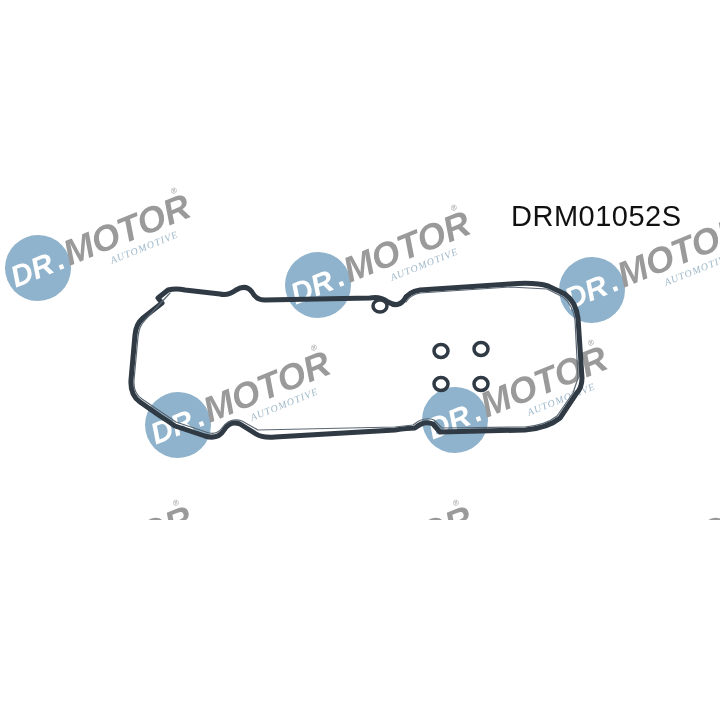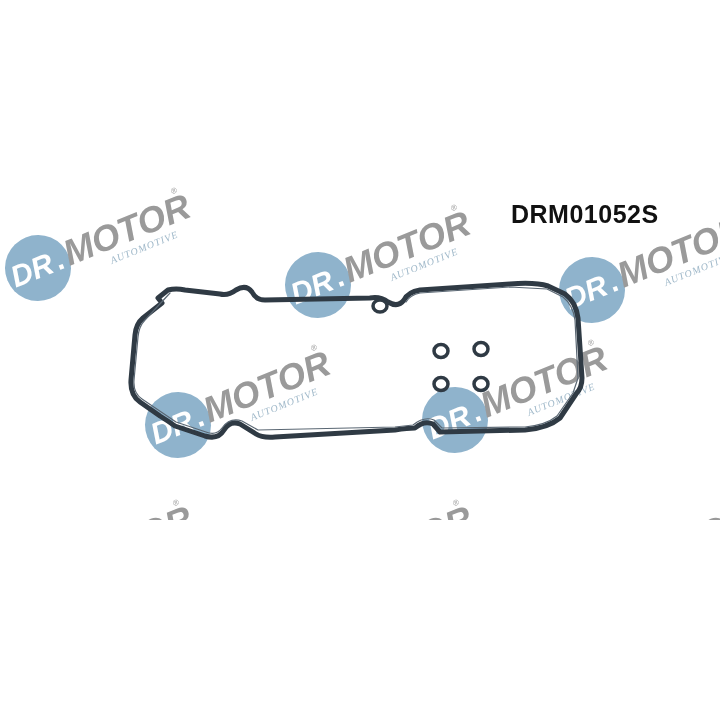--- a/index.html
+++ b/index.html
@@ -1,20 +1,20 @@
 <!DOCTYPE html>
 <html><head>
 <meta charset="utf-8">
 <style>
   html, body { margin: 0; padding: 0; background: #ffffff; }
   .canvas { position: relative; width: 720px; height: 720px; background: #ffffff; overflow: hidden; }
   .part-number {
     position: absolute; left: 511px; top: 200px;
-    font-family: "Liberation Sans", sans-serif; font-weight: bold;
-    font-size: 25px; color: #111111; letter-spacing: 0.5px;
+    font-family: "Liberation Sans", sans-serif; font-weight: normal;
+    font-size: 29px; color: #111111; letter-spacing: 0.5px;
   }
   .scene { position: absolute; left: 0; top: 0; }
 </style>
 </head>
 <body>
 
 <div class="canvas">
 
   <svg class="scene" width="720" height="720">
     <defs>

